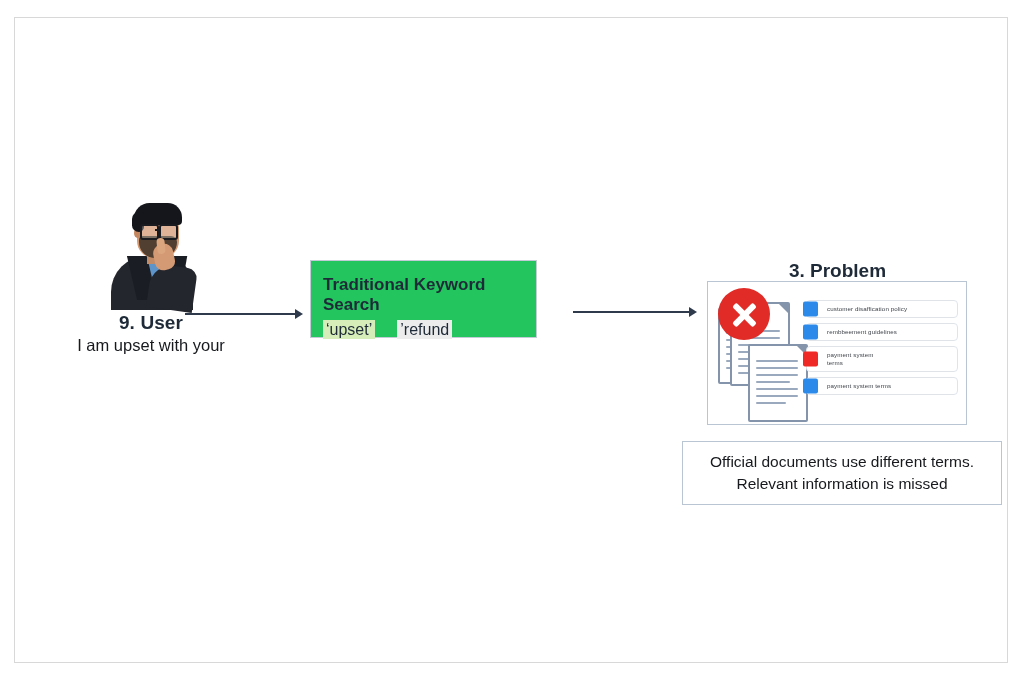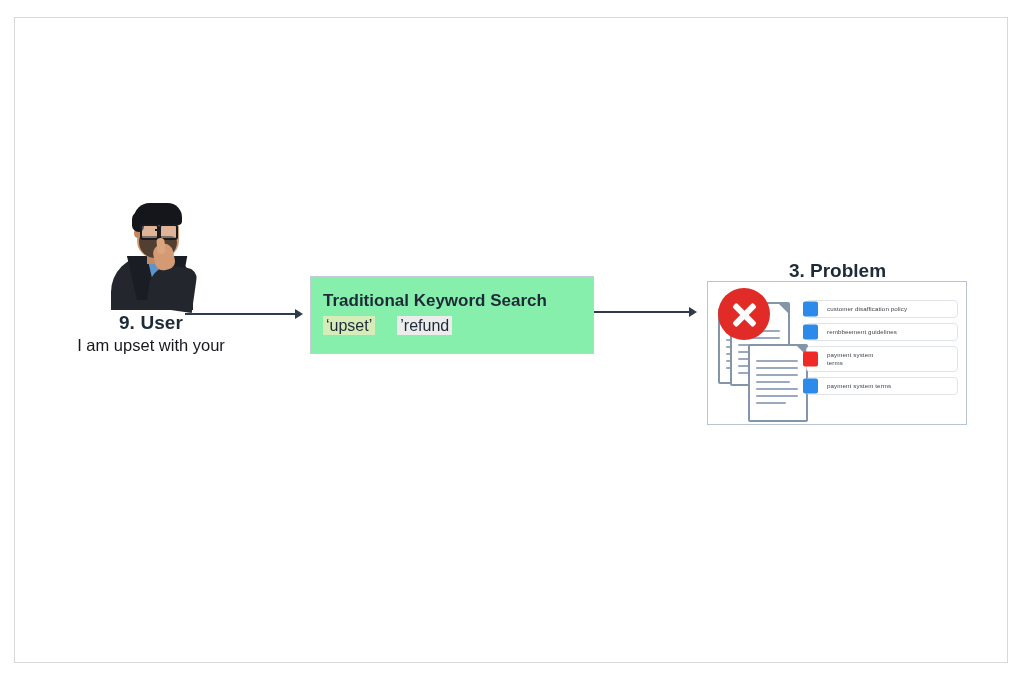--- a/index.html
+++ b/index.html
@@ -231,25 +231,25 @@
     border-top: 5px solid transparent;
     border-bottom: 5px solid transparent;
   }
   #arrow-1 { left: 185px; top: 308px; width: 118px; }
   #arrow-2 { left: 573px; top: 306px; width: 124px; }
 
   
   .search-box {
     position: absolute;
     left: 310px;
-    top: 276px;
-    width: 284px;
+    top: 260px;
+    width: 227px;
     height: 78px;
     border: 1px solid #c3cbd6;
-    background: #86efac;
+    background: #22c55e;
     box-sizing: border-box;
     padding: 14px 0 0 12px;
   }
   .search-title {
     font-size: 17px;
     font-weight: bold;
     color: #1f2a38;
   }
   .search-terms {
     margin-top: 6px;
@@ -513,14 +513,20 @@
       </div>
 
       <div class="result-row">
         <span class="swatch"></span>
         <span class="rlabel">payment system terms</span>
       </div>
 
     </div>
   </div>
 
+  <div class="caption-box">
+    <div class="caption-text">
+      <div>Official documents use different terms.</div>
+      <div>Relevant information is missed</div>
+    </div>
+  </div>
 
 </div>
 
 </body></html>

